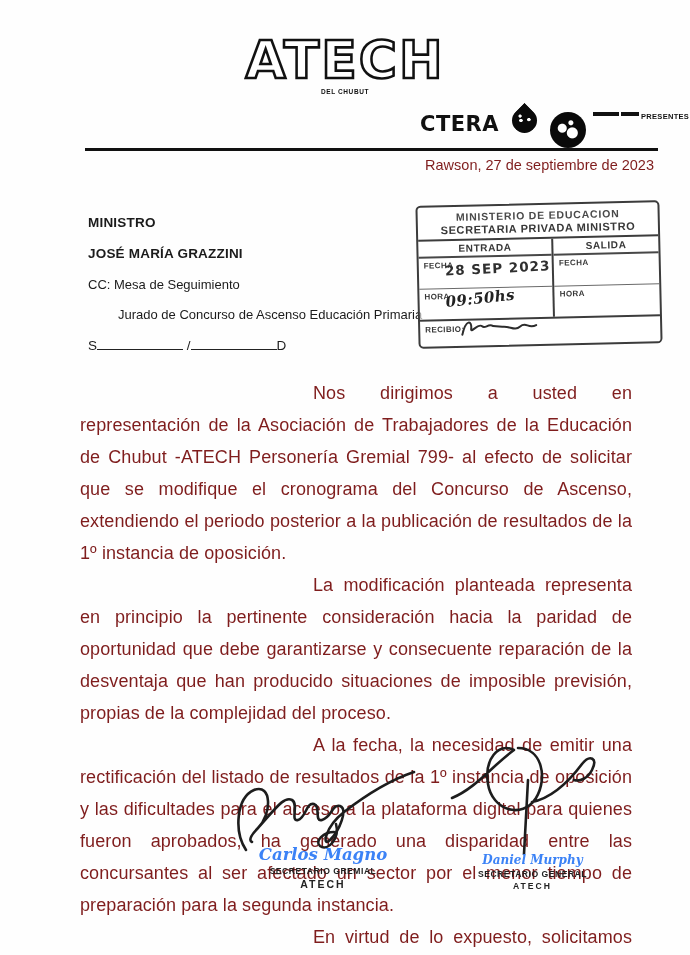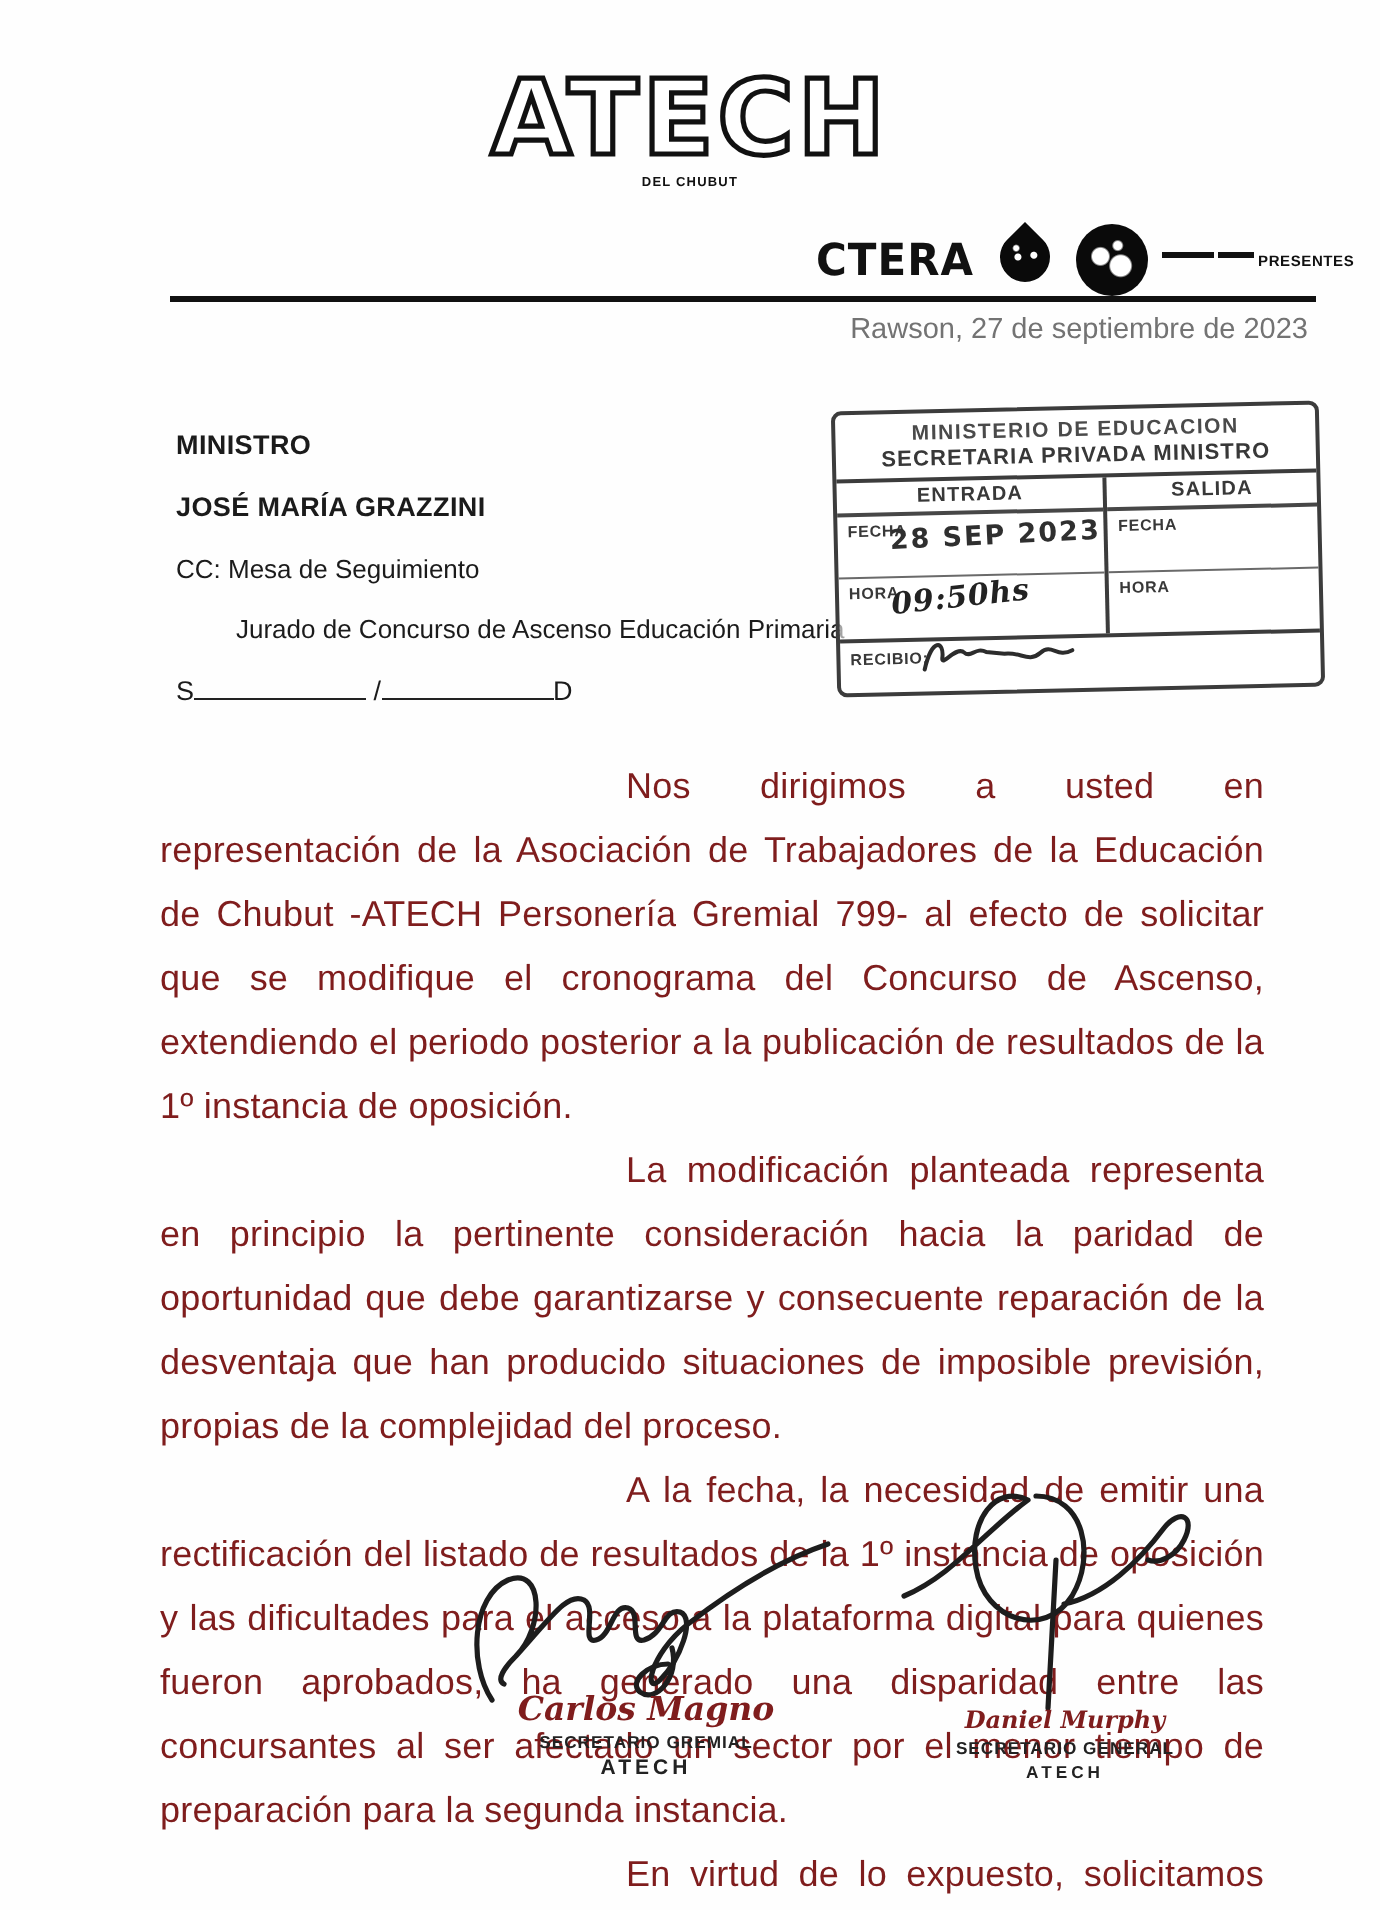--- a/index.html
+++ b/index.html
@@ -20,21 +20,21 @@
     .atech-word{color:#fff;-webkit-text-stroke:2.6px #111;}
   }
   .atech-sub1{font-size:7.5px;font-weight:bold;letter-spacing:.6px;margin-top:3px;color:#111;}
   .atech-sub2{font-size:6.5px;font-weight:bold;letter-spacing:.6px;margin-top:2px;color:#111;}
 
   .junta{position:absolute;left:88px;top:112px;color:#0d0d0d;}
   .junta-title{font-size:17.5px;font-weight:bold;letter-spacing:.5px;line-height:1;}
   .junta-line1{font-size:9.5px;font-weight:bold;margin-top:4px;}
   .junta-line2{font-size:7.3px;font-weight:bold;margin-top:3px;letter-spacing:.2px;}
 
-  .partner-logos{position:absolute;left:408px;top:112px;display:flex;align-items:center;gap:13px;}
+  .partner-logos{position:absolute;left:420px;top:112px;display:flex;align-items:flex-start;gap:13px;}
   .ctera{
     font-family:"DejaVu Sans", sans-serif;font-size:21px;font-weight:bold;
     letter-spacing:.5px;color:#111;transform:scaleY(1.05);
   }
   .drop-icon{
     width:25px;height:25px;background:
       radial-gradient(circle at 35% 40%, #fff 0 1.5px, transparent 2px),
       radial-gradient(circle at 60% 60%, #fff 0 1.5px, transparent 2px),
       radial-gradient(circle at 50% 75%, #fff 0 1.2px, transparent 2px),
       #0a0a0a;
@@ -48,21 +48,21 @@
       radial-gradient(circle at 58% 30%, #fff 0 2px, transparent 3px),
       #0a0a0a;
   }
   .presentes-text{display:flex;gap:2px;margin-left:-6px;}
   .presentes-bar{width:26px;height:3.5px;background:#111;}
   .presentes-bar.short{width:18px;}
   .presentes-word{font-size:7.5px;font-weight:bold;letter-spacing:.3px;color:#111;}
 
   .header-rule{position:absolute;left:85px;top:148px;width:573px;height:2.6px;background:#111;}
 
-  .date-line{position:absolute;top:157px;right:36px;font-size:14.5px;color:#737373;margin-left:24px;}
+  .date-line{position:absolute;top:157px;right:36px;font-size:14.5px;color:#7f1d1d;margin-left:24px;}
 
   
   .recipient{position:absolute;left:88px;top:215px;font-size:13.5px;}
   .recipient .bold-line{font-weight:bold;letter-spacing:.2px;margin-bottom:15px;line-height:16px;}
   .recipient .cc-line{font-size:13px;margin-bottom:14px;line-height:16px;}
   .recipient .cc-line.indent{margin-left:30px;}
   .sd-line{font-size:13.5px;margin-top:2px;}
   .blank-line{display:inline-block;width:86px;border-bottom:1.6px solid #222;height:12px;}
 
   
@@ -104,21 +104,21 @@
 
   
   .sig-area{position:absolute;left:0;top:748px;width:100%;height:170px;}
   .sig-stroke{position:absolute;}
   .sig-stroke path{fill:none;stroke:#1d1d1d;stroke-width:2.6;stroke-linecap:round;stroke-linejoin:round;}
   .sig-stroke.left{left:232px;top:14px;}
   .sig-stroke.right{left:448px;top:-12px;}
   .sig-block{position:absolute;text-align:center;}
   .sig-block.left{left:238px;top:97px;width:170px;}
   .sig-block.right{left:455px;top:105px;width:155px;}
-  .sig-name{font-family:"DejaVu Serif", serif;font-style:italic;font-weight:bold;color:#7f1d1d;}
+  .sig-name{font-family:"DejaVu Serif", serif;font-style:italic;font-weight:bold;color:#3b82f6;}
   .sig-block.left .sig-name{font-size:16.5px;}
   .sig-block.right .sig-name{font-size:12px;}
   .sig-title{font-size:8.6px;font-weight:bold;letter-spacing:.5px;margin-top:2px;color:#222;}
   .sig-org{font-size:10.5px;font-weight:bold;letter-spacing:2px;margin-top:2px;color:#222;}
   .sig-block.right .sig-org{font-size:8.6px;}
 </style>
 </head>
 <body>
 
 <div class="page">

